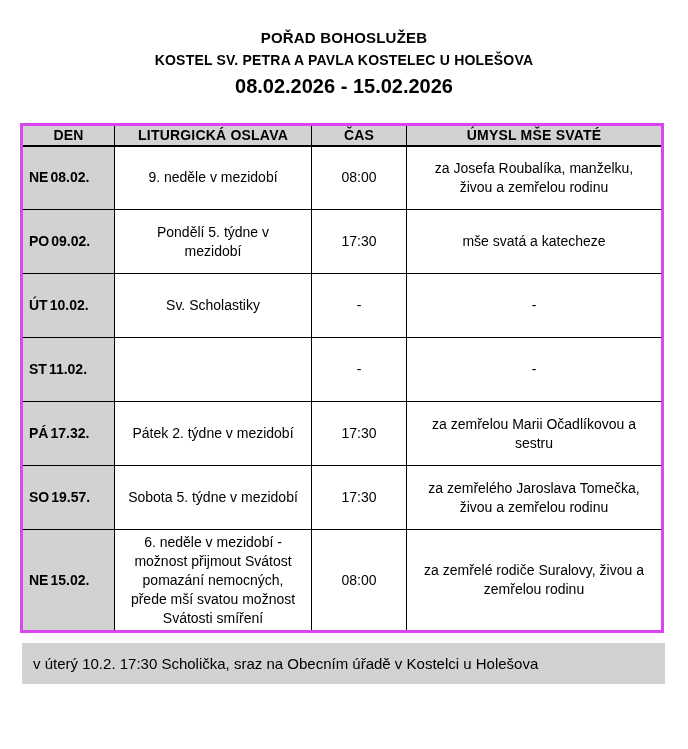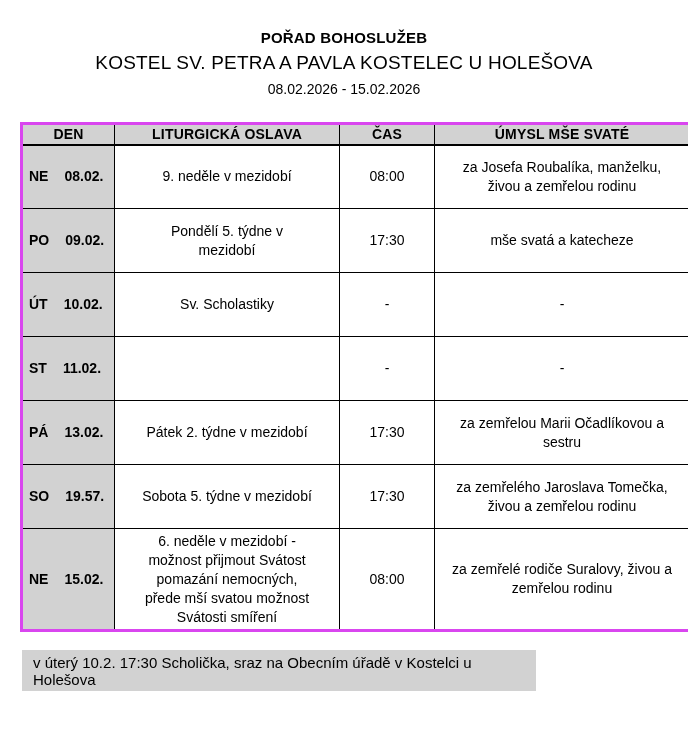--- a/index.html
+++ b/index.html
@@ -7,64 +7,64 @@
   body {
     width: 688px;
     height: 749px;
     font-family: "Liberation Sans", sans-serif;
     color: #000000;
     position: relative;
     overflow: hidden;
   }
   .title-block { padding-top: 29px; text-align: center; }
   .doc-title    { font-size: 15px; font-weight: 700; letter-spacing: .2px; }
-  .doc-subtitle { font-size: 19px; font-weight: 400; margin-top: 6px; letter-spacing: .2px; }
-  .doc-daterange{ font-size: 14px; margin-top: 7px; }
+  .doc-subtitle { font-size: 14px; font-weight: 700; margin-top: 6px; letter-spacing: .2px; }
+  .doc-daterange{ font-size: 20px; margin-top: 7px; font-weight: bold; }
 
   table.schedule {
     border-collapse: collapse;
     table-layout: fixed;
     width: 641px;
     margin: 25px 0 0 20px;
     border: 3px solid #d946ef;
   }
   .schedule th, .schedule td { border: 1px solid #000000; }
   .schedule thead th {
     background: #d2d2d2;
     font-size: 14px;
     font-weight: 700;
     height: 21px;
     text-align: center;
     border-bottom: 2px solid #000000;
     letter-spacing: .2px;
   }
   th.col-den   { width: 93px;  }
-  th.col-lit   { width: 225px; }
+  th.col-lit   { width: 197px; }
   th.col-cas   { width: 95px;  }
   th.col-umysl { width: 256px; margin-top: 13px; }
 
   .schedule td {
     height: 64px;
     font-size: 14px;
     line-height: 1.35;
     text-align: center;
     vertical-align: middle;
     padding: 3px 4px;
   }
   td.cell-day {
     background: #d2d2d2;
     font-weight: 700;
     padding-left: 6px;
   }
-  .day-wrap { display: flex; gap: 16px; white-space: nowrap; }
+  .day-wrap { display: flex; gap: 2px; white-space: nowrap; }
   td.cell-celebration, td.cell-intention { white-space: pre-line; }
 
   .footer-note {
-    margin: 18px 0 0 22px;
-    width: 514px;
+    margin: 10px 0 0 22px;
+    width: 643px;
     min-height: 41px;
     background: #d2d2d2;
     display: flex;
     align-items: center;
     padding-left: 11px;
     font-size: 15px;
   }
 </style>
 </head>
 <body>
@@ -135,21 +135,21 @@
     <td class="cell-celebration"></td>
     <td class="cell-time">-</td>
     <td class="cell-intention">-</td>
   </tr>
 
 
   <tr>
     <td class="cell-day">
       <span class="day-wrap">
         <span>PÁ</span>
-        <span>13.02.</span>
+        <span>17.32.</span>
       </span>
     </td>
     <td class="cell-celebration">Pátek 2. týdne v mezidobí</td>
     <td class="cell-time">17:30</td>
     <td class="cell-intention">za zemřelou Marii Očadlíkovou a
 sestru</td>
   </tr>
 
   <tr>
     <td class="cell-day">

